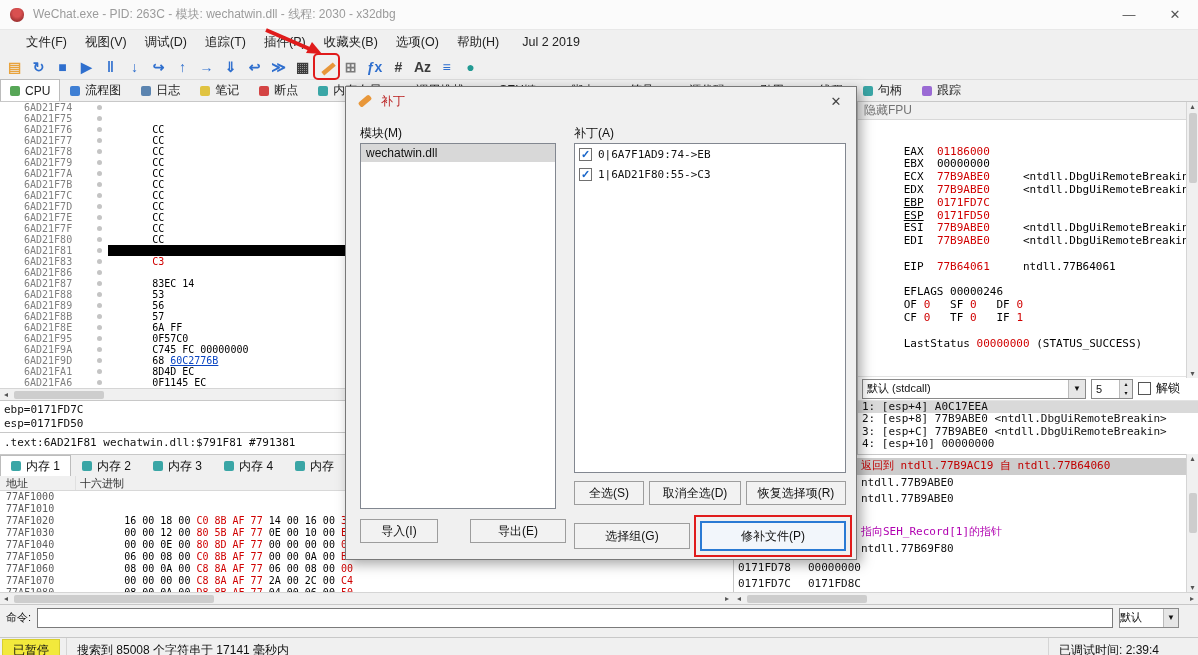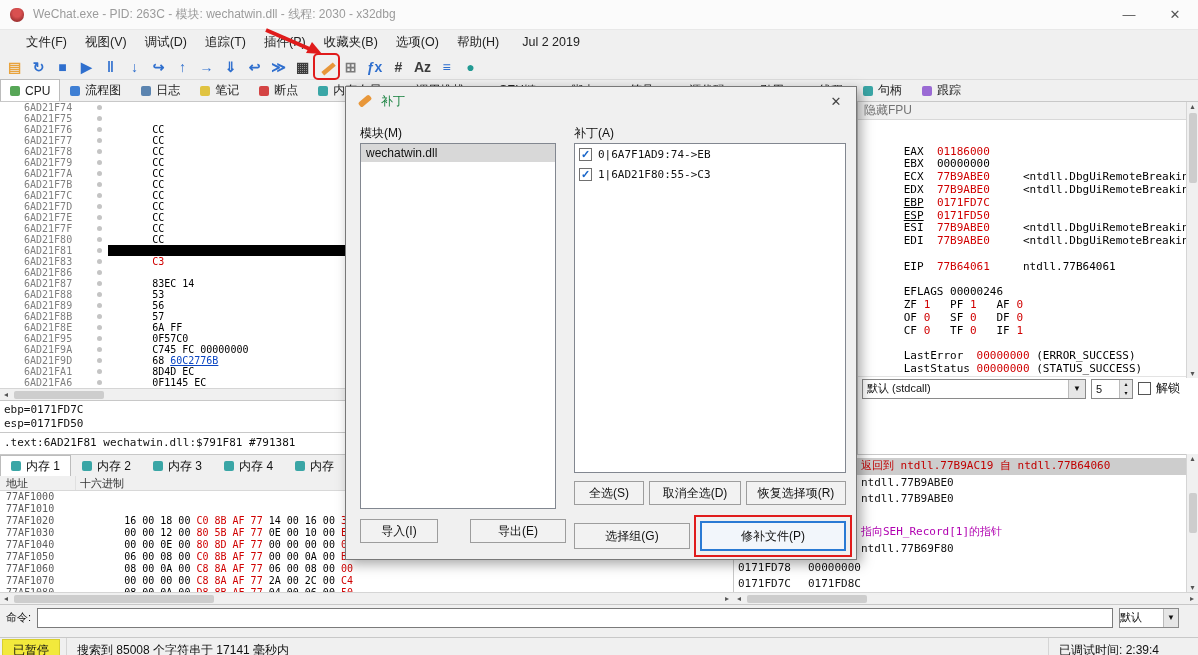--- a/index.html
+++ b/index.html
@@ -114,21 +114,21 @@
   
   #statusbar{left:0;top:637px;width:1198px;height:25px;background:#f0f0f0;border-top:1px solid #c8c8c8;display:flex;align-items:center}
   #pausedbadge{margin:0 0 0 2px;padding:2px 10px;background:#f2e93c;color:#111;font-size:12px;border:1px solid #d8cf2e}
   #sb-msg{padding-left:10px;font-size:12px;color:#111;border-left:1px solid #d5d5d5;margin-left:6px;height:100%;display:flex;align-items:center}
   #sb-time{margin-left:auto;border-left:1px solid #d5d5d5;padding:0 10px;height:100%;display:flex;align-items:center;font-size:12px;min-width:150px}
 
   
   #dialog{left:345px;top:86px;width:512px;height:474px;background:#f0f0f0;border:1px solid #787878;box-shadow:4px 4px 12px rgba(0,0,0,.35);z-index:10}
   #dlg-title{height:28px;display:flex;align-items:center}
   .dlg-patch-ic{width:14px;height:6px;background:#e8973a;border-radius:2px;transform:rotate(-40deg);margin:0 9px 0 12px}
-  #dlg-title-text{font-size:12px;color:#15803d;flex:1}
+  #dlg-title-text{font-size:12px;color:#b91c1c;flex:1}
   #dlg-close{width:40px;height:27px;display:flex;align-items:center;justify-content:center;color:#444;font-size:13px}
   .grouplabel{position:absolute;font-size:12px;color:#111}
   .listbox{position:absolute;background:#fff;border:1px solid #828790;overflow:hidden}
   .mod-item{height:18px;line-height:18px;padding:0 5px;background:#d8d8d8;font-size:12px}
   .patch-item{display:flex;align-items:center;gap:6px;height:20px;padding:1px 4px}
   .cbox{width:13px;height:13px;border:1px solid #707070;background:#fff;color:#1a66c9;font-size:11px;line-height:11px;text-align:center;font-weight:bold}
   .pitem-label{font-family:"DejaVu Sans Mono",monospace;font-size:11px}
   .btn{position:absolute;background:#f2f2f2;border:1px solid #9d9d9d;font-size:12px;display:flex;align-items:center;justify-content:center;color:#111}
   .btn-default{border:2px solid #2a7ad4;background:#f2f6fb}
   .redbox{position:absolute;border:2px solid #e01b1b;z-index:40;pointer-events:none}
@@ -600,33 +600,27 @@
         
       <span class="rp lbl">EIP  </span><span class="rp red">77B64061</span><span class="rp lbl">     </span><span class="rp lbl">ntdll.77B64061</span></div>
       <div class="rline">
         
       </div>
       <div class="rline">
         
       <span class="rp lbl">EFLAGS </span><span class="rp lbl">00000246</span></div>
       <div class="rline">
         
-      <span class="rp lbl">ZF </span><span class="rp red">1</span><span class="rp lbl">   PF </span><span class="rp red">1</span><span class="rp lbl">   AF </span><span class="rp red">0</span></div>
-      <div class="rline">
-        
       <span class="rp lbl">OF </span><span class="rp red">0</span><span class="rp lbl">   SF </span><span class="rp red">0</span><span class="rp lbl">   DF </span><span class="rp red">0</span></div>
       <div class="rline">
         
       <span class="rp lbl">CF </span><span class="rp red">0</span><span class="rp lbl">   TF </span><span class="rp red">0</span><span class="rp lbl">   IF </span><span class="rp red">1</span></div>
       <div class="rline">
         
       </div>
-      <div class="rline">
-        
-      <span class="rp lbl">LastError  </span><span class="rp red">00000000</span><span class="rp lbl"> (ERROR_SUCCESS)</span></div>
       <div class="rline">
         
       <span class="rp lbl">LastStatus </span><span class="rp red">00000000</span><span class="rp lbl"> (STATUS_SUCCESS)</span></div>
       <div class="rline">
         
       </div>
       <div class="rline">
         
       </div>
     </div>
@@ -638,20 +632,27 @@
     <div class="spinbox">
       <span class="sval">5</span>
       <span class="sarr">
           <span>▴</span>
           <span>▾</span>
         </span>
     </div>
     <span class="chk"></span>
     <span style="font-size:12px">解锁</span>
   </div>
+  <div id="args">
+
+  <div class="aline argsel">1: [esp+4] A0C17EEA</div>
+      <div class="aline">2: [esp+8] 77B9ABE0 &lt;ntdll.DbgUiRemoteBreakin&gt;</div>
+      <div class="aline">3: [esp+C] 77B9ABE0 &lt;ntdll.DbgUiRemoteBreakin&gt;</div>
+      <div class="aline">4: [esp+10] 00000000</div>
+    </div>
 </div>
 <div class="abs vscroll" style="left:1186px;top:102px;width:12px;height:276px">
   <span>▴</span>
   <span class="track">
       <span class="thumb" style="top:2px;height:70px"></span>
     </span>
   <span>▾</span>
 </div>
 
 <div id="memtabs" class="abs">

